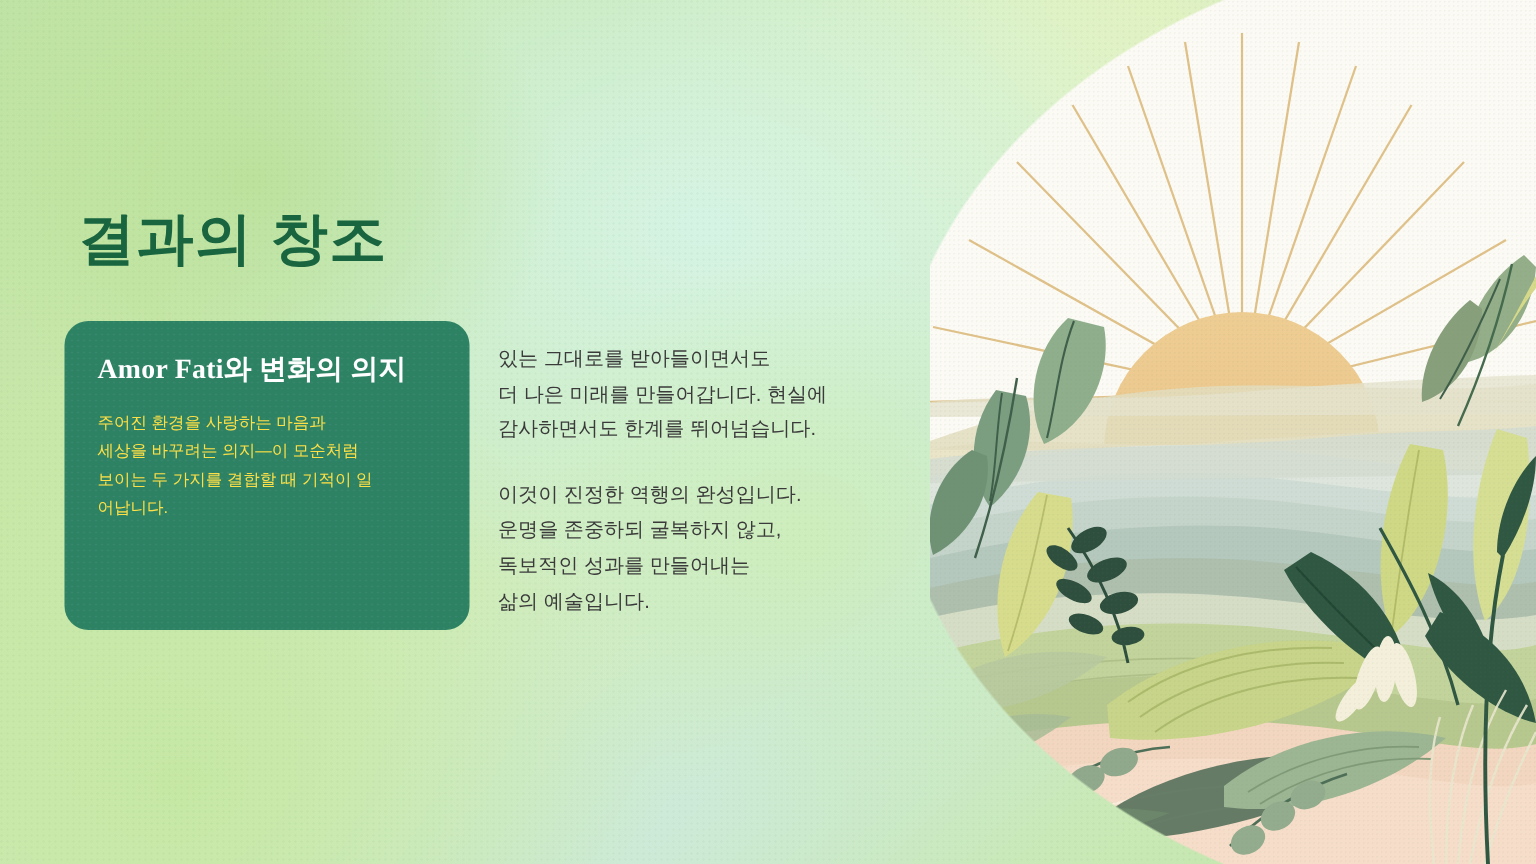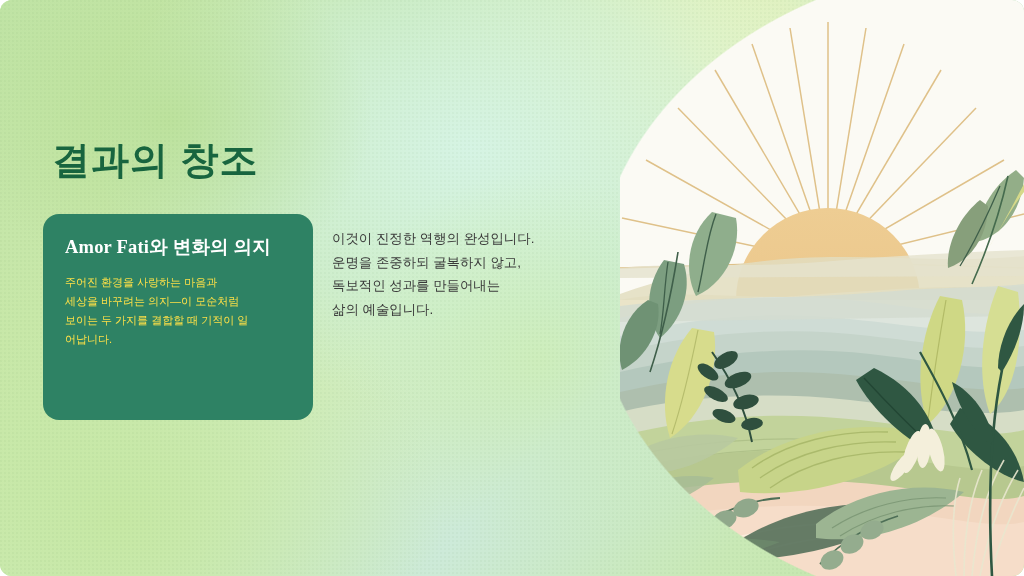--- a/index.html
+++ b/index.html
@@ -7,21 +7,20 @@
     padding: 0;
     background: #ffffff;
   }
   .slide {
     position: relative;
     width: 1024px;
     height: 576px;
     overflow: hidden;
     font-family: "Liberation Sans", "DejaVu Sans", sans-serif;
     background: #c6e6a8;
-    border-radius: 12px;
   }
 
   
   .bg-base {
     position: absolute;
     inset: 0;
     background:
       radial-gradient(ellipse 520px 360px at 470px 150px, rgba(214,244,230,0.95) 0%, rgba(206,240,220,0.55) 45%, rgba(206,240,220,0) 72%),
       radial-gradient(ellipse 420px 300px at 700px 60px, rgba(238,246,190,0.85) 0%, rgba(232,244,186,0) 70%),
       radial-gradient(ellipse 460px 420px at 120px 520px, rgba(196,231,160,0.85) 0%, rgba(196,231,160,0) 70%),
@@ -331,19 +330,22 @@
   <div class="card">
     <div class="card-noise"></div>
     <h2 class="card-title">Amor Fati와 변화의 의지</h2>
     <p class="card-body">주어진 환경을 사랑하는 마음과
 세상을 바꾸려는 의지—이 모순처럼
 보이는 두 가지를 결합할 때 기적이 일
 어납니다.</p>
   </div>
 
   <div class="body-col">
+    <p class="body-para">있는 그대로를 받아들이면서도
+더 나은 미래를 만들어갑니다. 현실에
+감사하면서도 한계를 뛰어넘습니다.</p>
     <p class="body-para">이것이 진정한 역행의 완성입니다.
 운명을 존중하되 굴복하지 않고,
 독보적인 성과를 만들어내는
 삶의 예술입니다.</p>
   </div>
 
 </div>
 
 </body></html>

